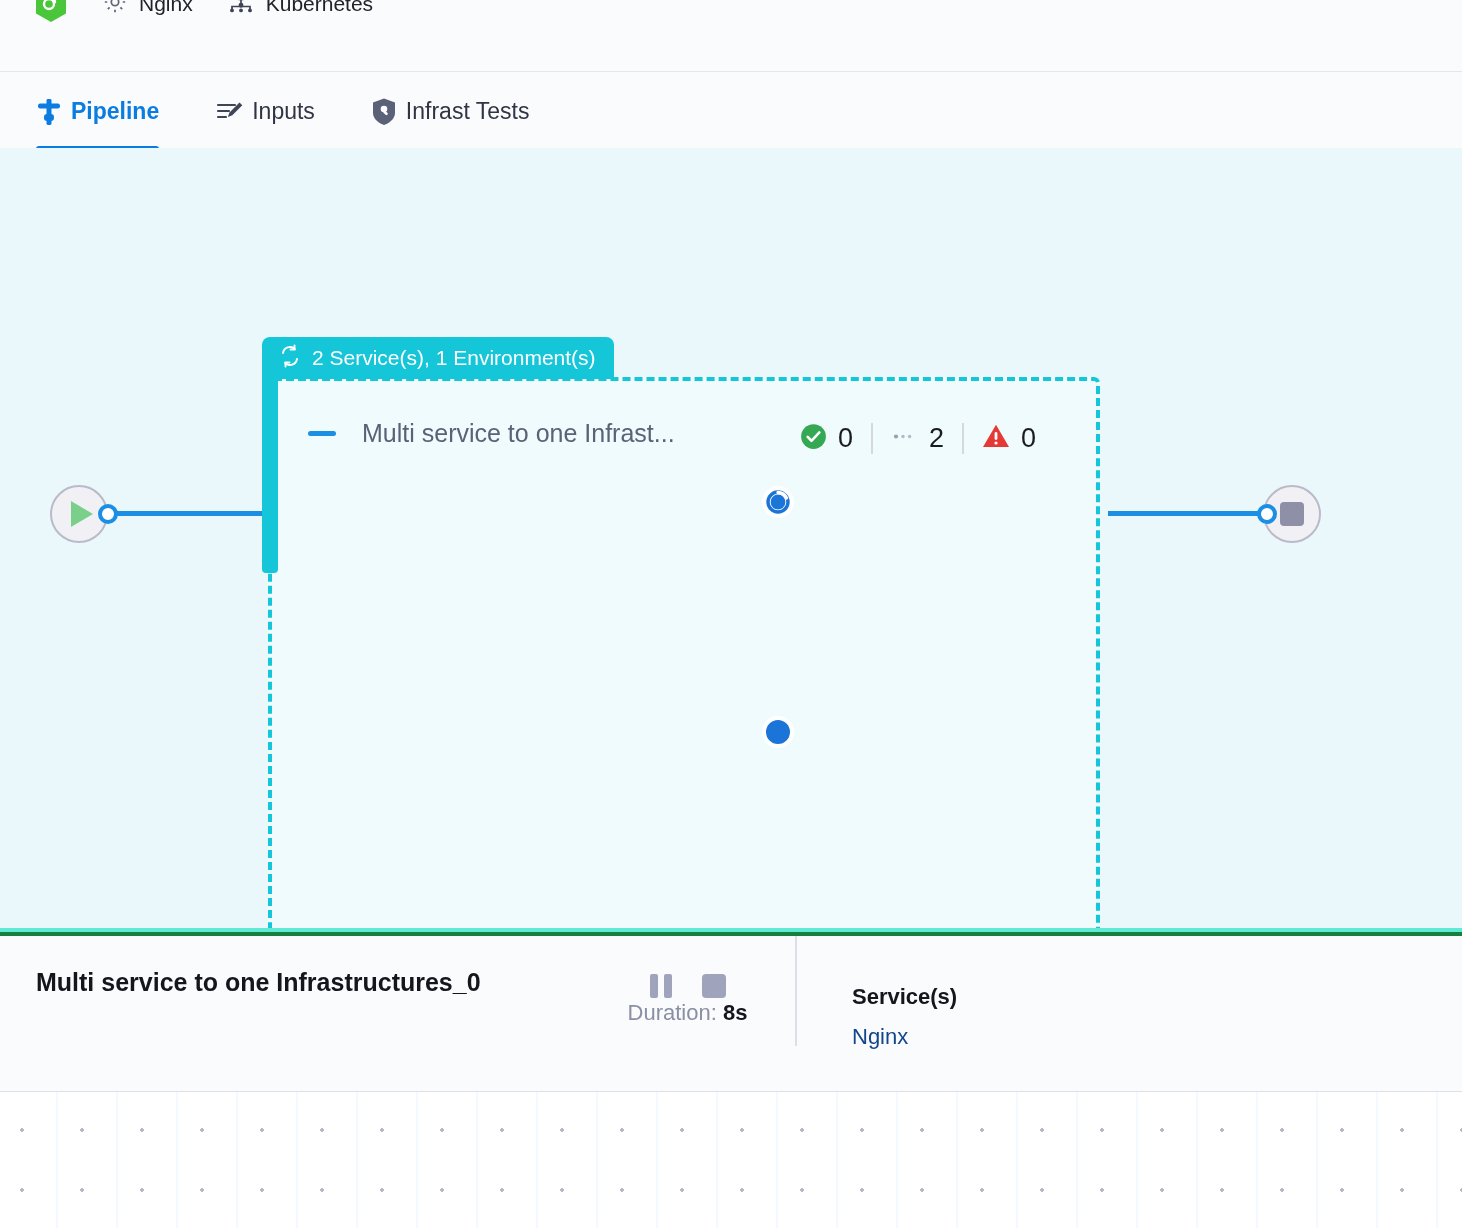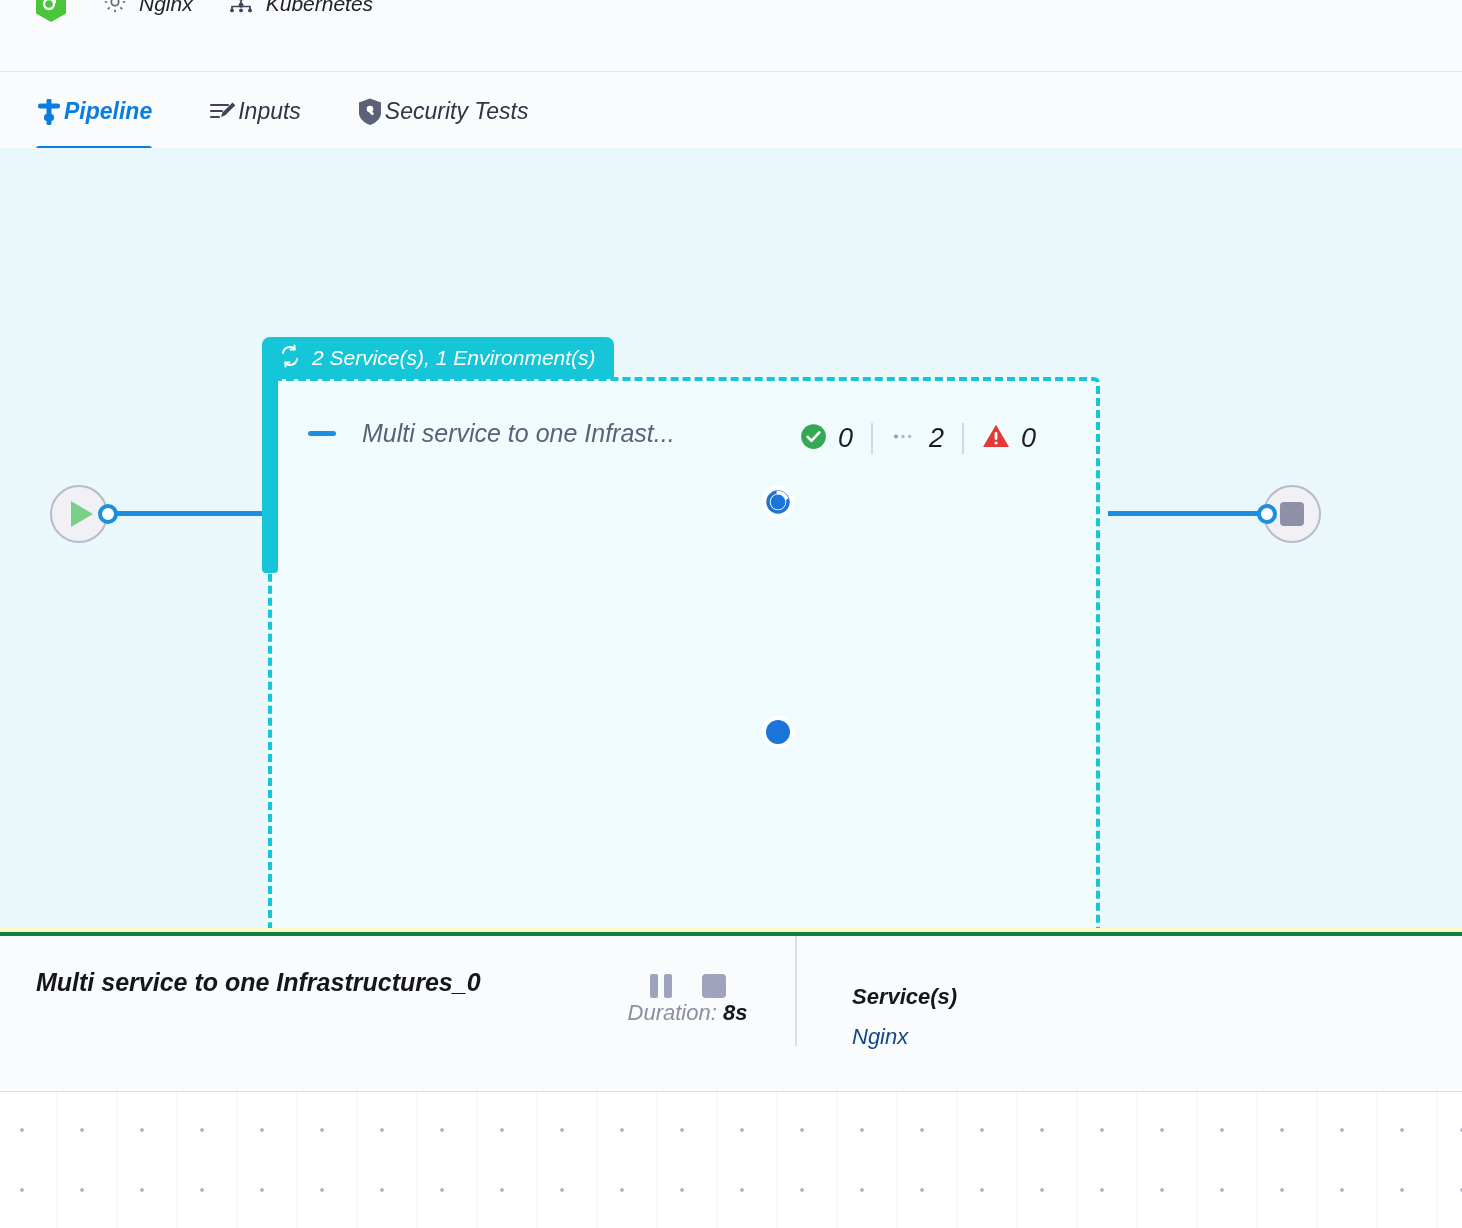--- a/index.html
+++ b/index.html
@@ -9,22 +9,21 @@
     height: 1228px;
     overflow: hidden;
     font-family: "Liberation Sans", sans-serif;
     background: #ffffff;
   }
 
   .app {
     position: relative;
     width: 1462px;
     height: 1228px;
-    background: #fef9c3;
-    font-style: italic;
+    background: #5eead4;
   }
 
   
   .top-strip {
     position: absolute;
     top: 0; left: 0;
     width: 1462px;
     height: 72px;
     background: #fafbfd;
     border-bottom: 1px solid #e4e6ef;
@@ -62,21 +61,21 @@
     border-bottom: 1px solid #e4e6ef;
     display: flex;
     align-items: flex-start;
     padding-left: 36px;
   }
   .tab {
     position: relative;
     height: 79px;
     display: flex;
     align-items: center;
-    gap: 2px;
+    gap: 9px;
     padding: 0 28px 0 0;
     margin-right: 28px;
     cursor: pointer;
     user-select: none;
   }
   .tab-label {
     font-size: 23px;
     color: #303443;
     font-weight: 400;
     white-space: nowrap;
@@ -441,21 +440,21 @@
 
 
     <div class="tab">
       <span class="tab-icon">
         <svg width="26" height="30" viewBox="0 0 26 30" fill="#5b6176">
           <path d="M13 1.5L24 5.5v10.5c0 6.3-6.6 10.6-11 12-4.4-1.4-11-5.7-11-12V5.5z"></path>
           <circle cx="13" cy="12" r="3.3" fill="#ffffff"></circle>
           <rect x="13.5" y="13.4" width="5" height="2.6" rx="1.3" fill="#ffffff" transform="rotate(40 13.5 13.4)"></rect>
         </svg>
       </span>
-      <span class="tab-label">Security Tests</span>
+      <span class="tab-label">Infrast Tests</span>
     </div>
 
   </div>
 
   <div class="canvas">
 
     <div class="edge edge-left"></div>
     <div class="edge edge-right"></div>
 
     <div class="terminal term-start">

